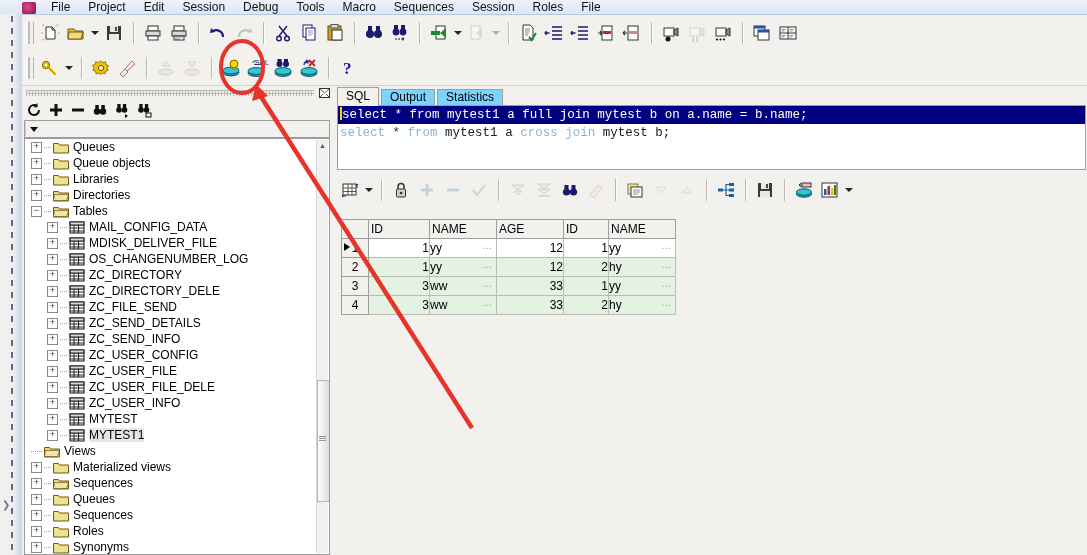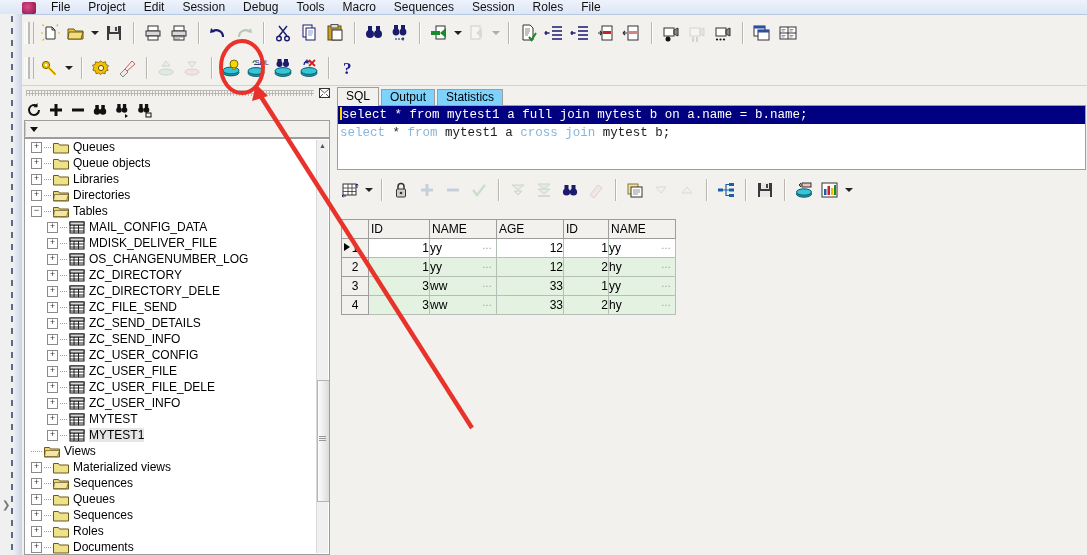--- a/index.html
+++ b/index.html
@@ -800,21 +800,21 @@
               <path d="M0.5 2.5h5l1 1.5h9v8h-15z" fill="#efe08c" stroke="#6b5a15"></path>
             </svg></span>
           <span class="tlabel">Roles</span>
         </div>
         <div class="trow" style="padding-left: 6px;">
           <span class="pm">+</span>
           <span class="dotline"></span>
           <span class="ficon"><svg width="16" height="13" viewBox="0 0 16 13">
               <path d="M0.5 2.5h5l1 1.5h9v8h-15z" fill="#efe08c" stroke="#6b5a15"></path>
             </svg></span>
-          <span class="tlabel">Documents</span>
+          <span class="tlabel">Synonyms</span>
         </div>
       </div>
     <div id="treebar">
       <div class="up">▲</div>
       <div class="thumb"></div>
       <div class="grip"></div>
     </div>
   </div>
 </div>
 

